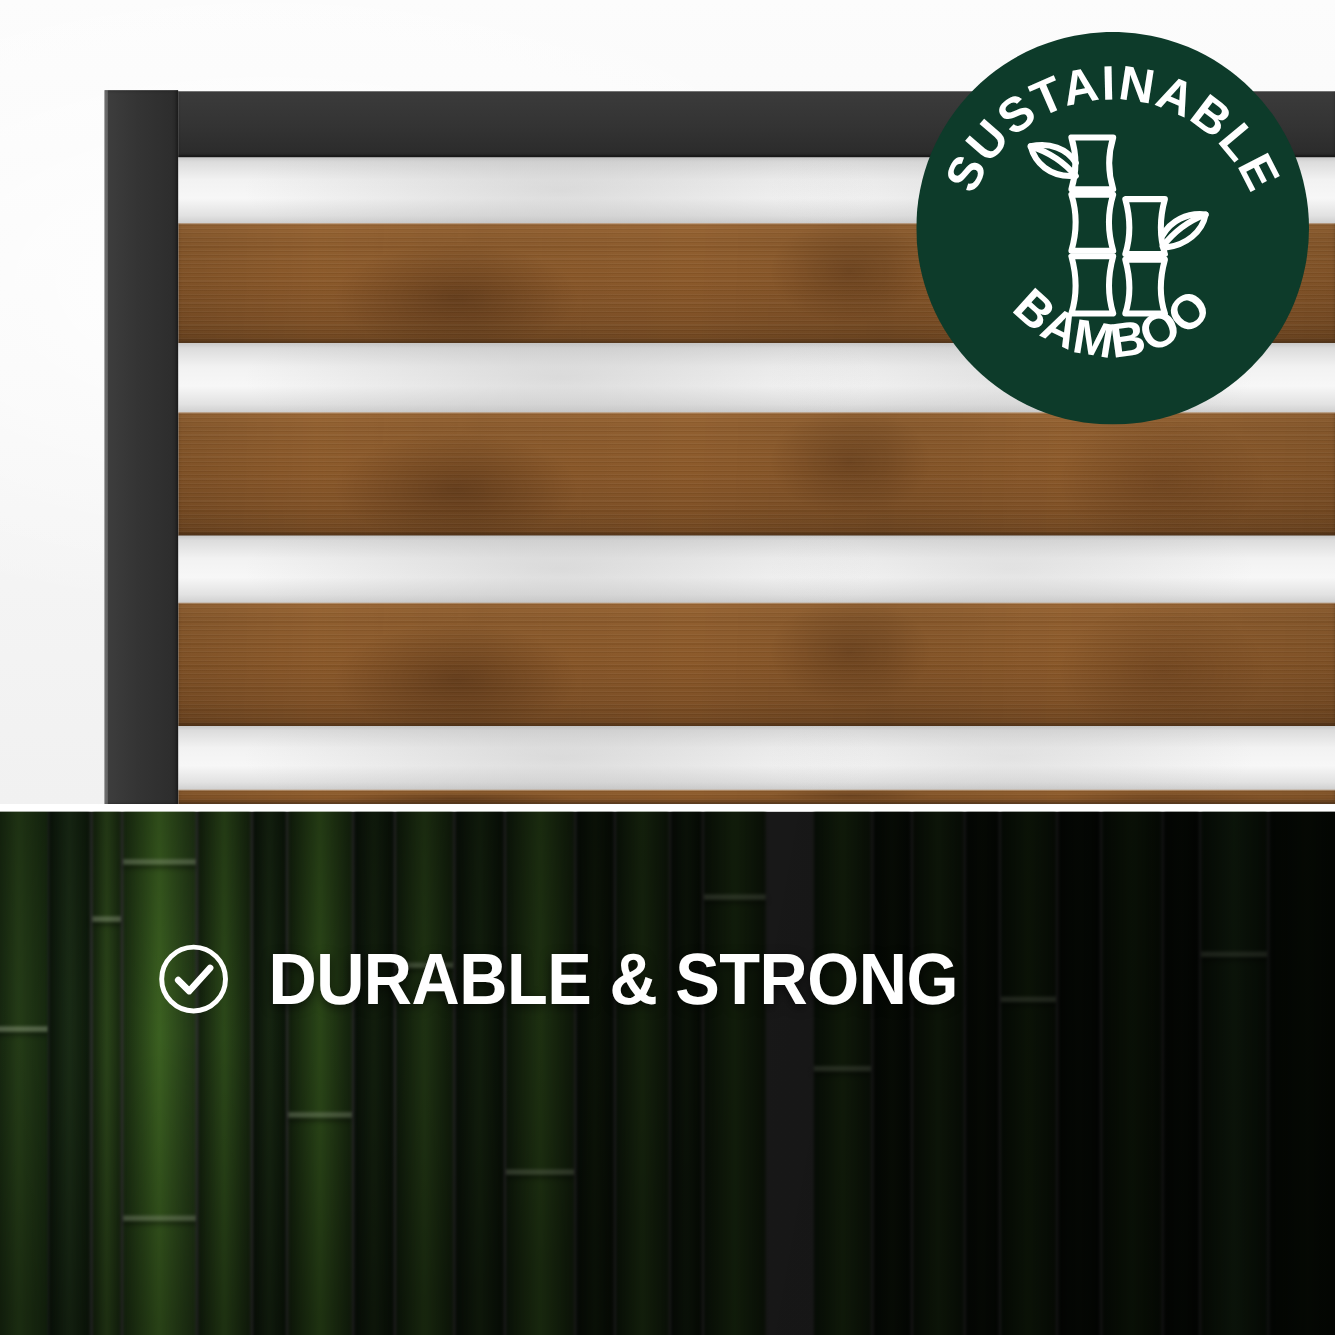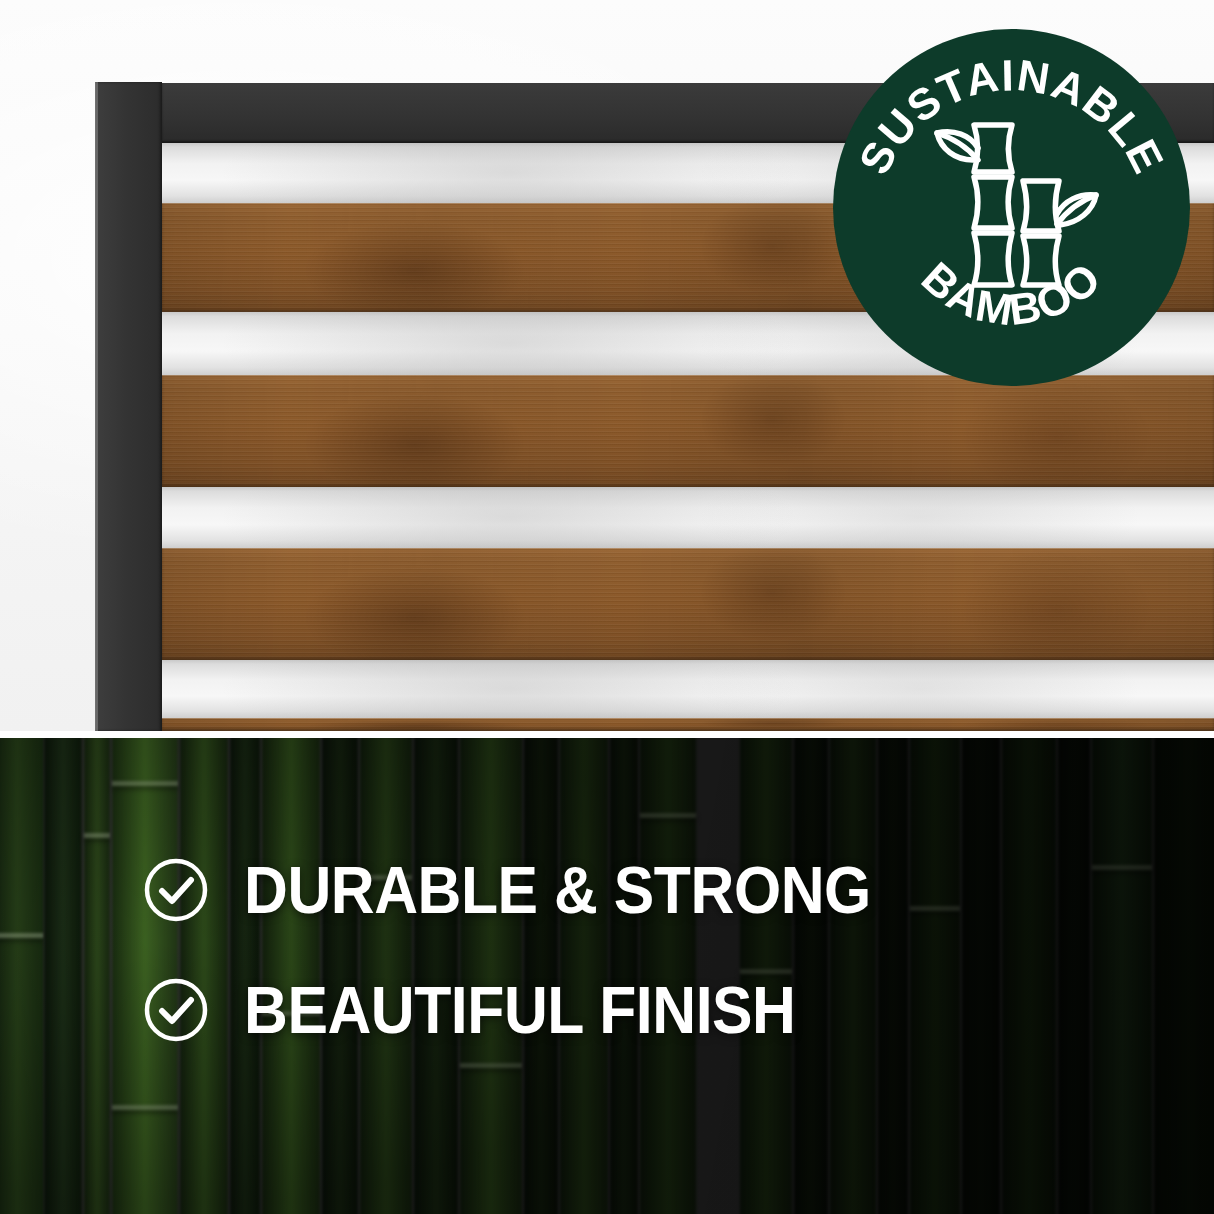--- a/index.html
+++ b/index.html
@@ -348,26 +348,17 @@
         <span class="check-icon">
           <svg viewBox="0 0 64 64" xmlns="http://www.w3.org/2000/svg">
             <circle cx="32" cy="32" r="29" fill="none" stroke="#ffffff" stroke-width="4.5"></circle>
             <path d="M 18 33 L 28 43 L 47 22" fill="none" stroke="#ffffff" stroke-width="6" stroke-linecap="round" stroke-linejoin="round"></path>
           </svg>
         </span>
         <span class="feature-label">DURABLE &amp; STRONG</span>
       </div>
 
 
-      <div class="feature-row">
-        <span class="check-icon">
-          <svg viewBox="0 0 64 64" xmlns="http://www.w3.org/2000/svg">
-            <circle cx="32" cy="32" r="29" fill="none" stroke="#ffffff" stroke-width="4.5"></circle>
-            <path d="M 18 33 L 28 43 L 47 22" fill="none" stroke="#ffffff" stroke-width="6" stroke-linecap="round" stroke-linejoin="round"></path>
-          </svg>
-        </span>
-        <span class="feature-label">BEAUTIFUL FINISH</span>
-      </div>
 
     </div>
   </div>
 
 </div>
 
 </body></html>

